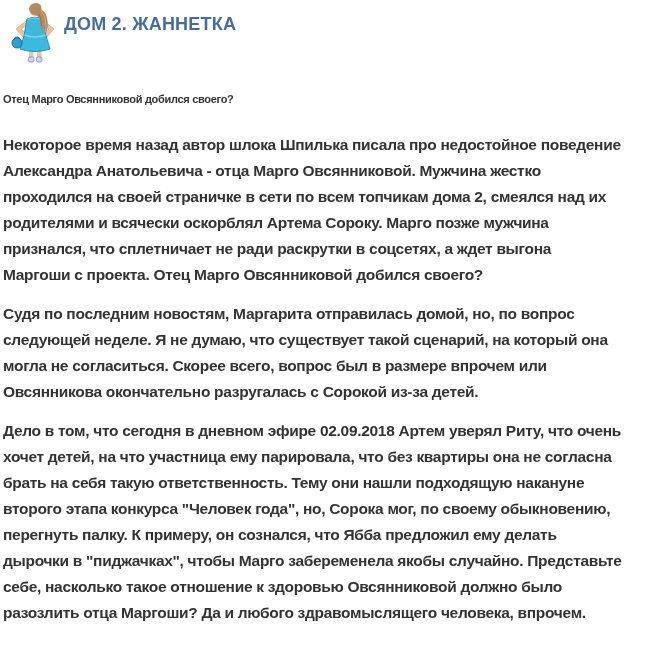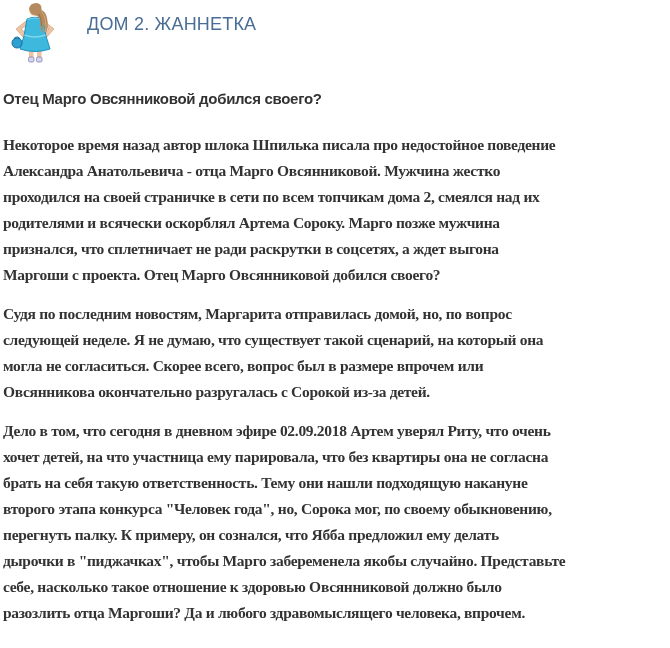--- a/index.html
+++ b/index.html
@@ -18,41 +18,40 @@
     margin-bottom: 20px;
   }
   .avatar {
     width: 58px;
     height: 62px;
     margin-left: 3px;
     flex: 0 0 auto;
     cursor: pointer;
   }
   .community-name {
-    margin-left: 23px;
     margin-top: 12px;
     font-size: 18px;
-    font-weight: 400;
+    font-weight: 700;
     color: #4a6d96;
     letter-spacing: 0.2px;
     text-decoration: none;
     cursor: pointer;
     white-space: nowrap;
   }
 
   .article-heading {
-    font-size: 15px;
+    font-size: 11px;
     font-weight: 700;
     color: #333333;
     line-height: 26px;
     letter-spacing: -0.3px;
     margin: 5px 0 20px 0;
     white-space: nowrap;
   }
-  .para { margin: 0 0 13px 0; font-family: Liberation Serif, serif; }
+  .para { margin: 0 0 13px 0; }
   .line {
     display: block;
     font-size: 15.5px;
     font-weight: 700;
     color: #333333;
     line-height: 26px;
     height: 26px;
     letter-spacing: -0.3px;
     white-space: nowrap;
   }

